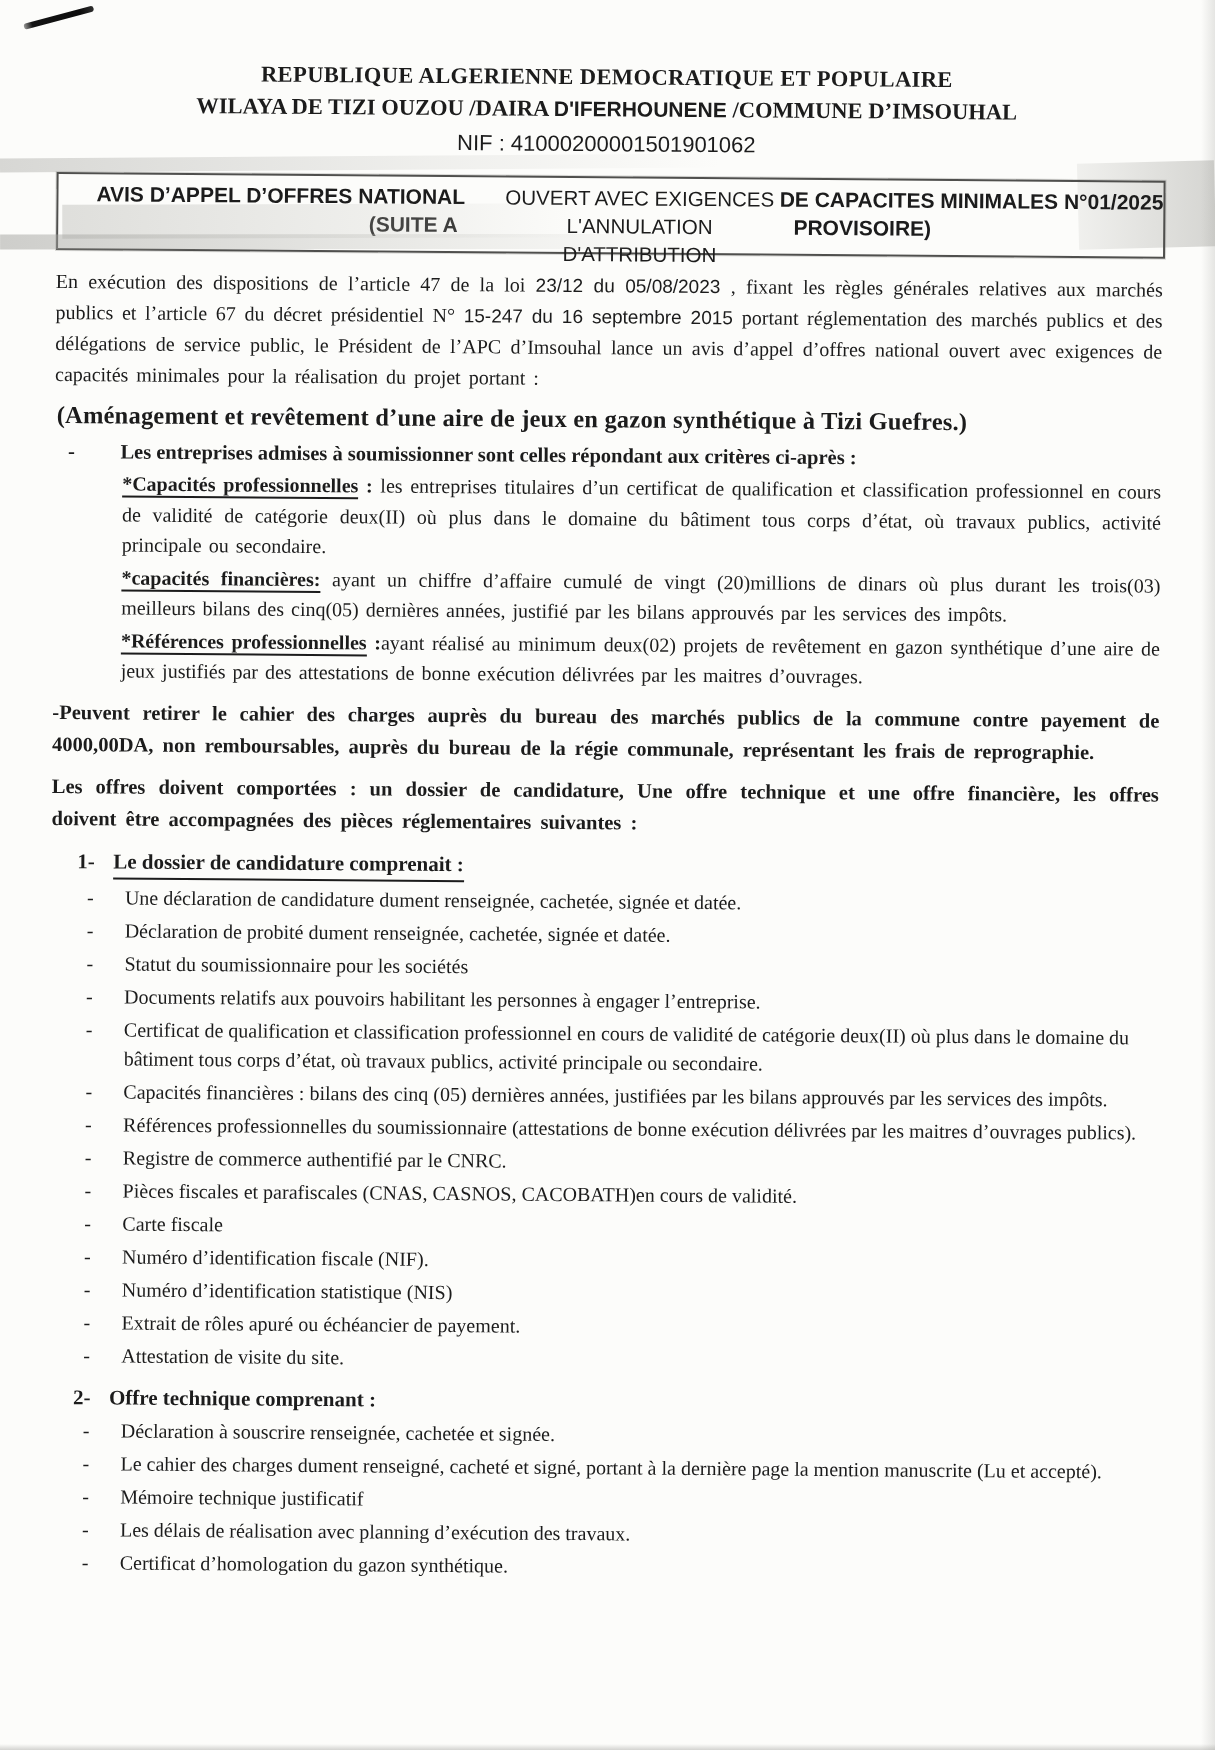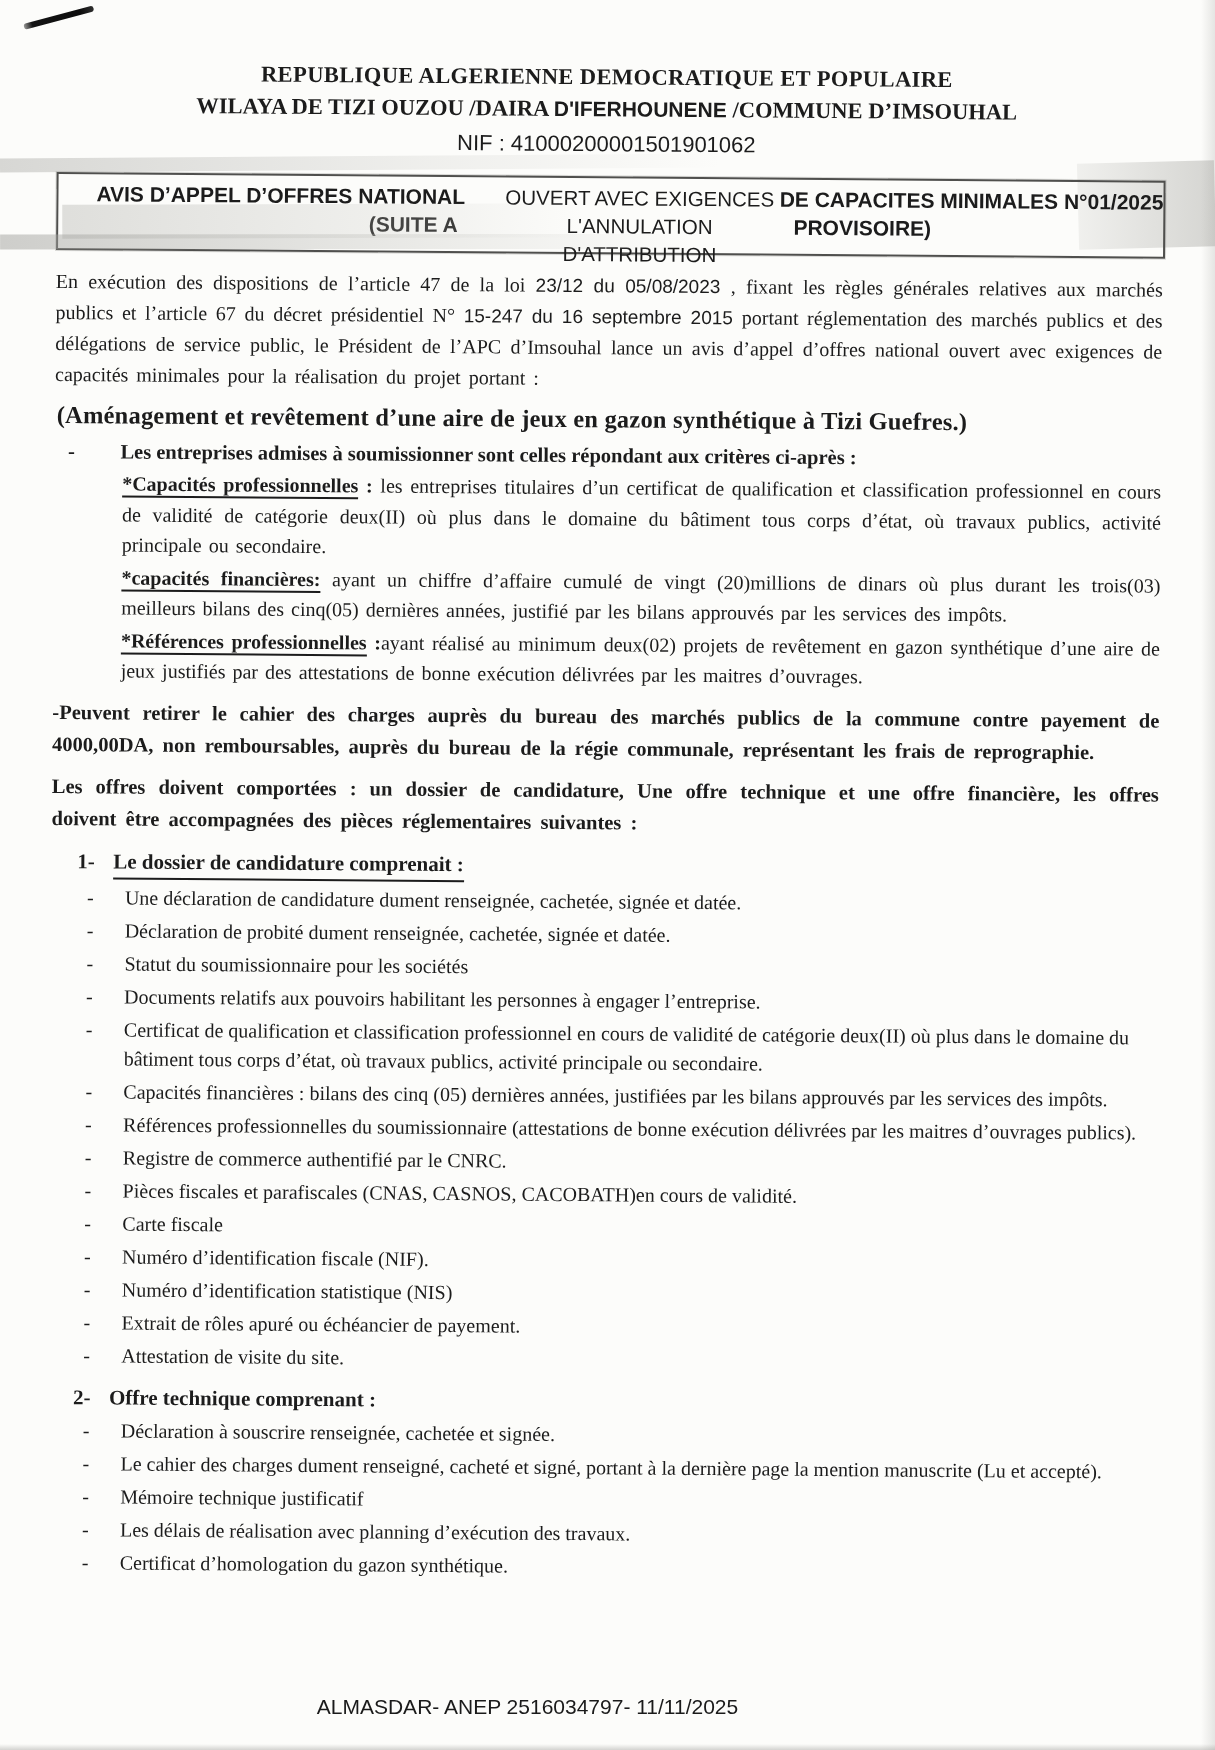--- a/index.html
+++ b/index.html
@@ -285,15 +285,14 @@
           </li>
         <li class="doc-li">
             <span class="li-dash">-</span>
             <span class="li-text">Certificat d’homologation du gazon synthétique.</span>
           </li>
       </ul>
 
     </div>
   </div>
 
-  <div class="footer">ALMASDAR- ANEP 2516034797- 11/11/2025</div>
 
 </div>
 
 </body></html>

